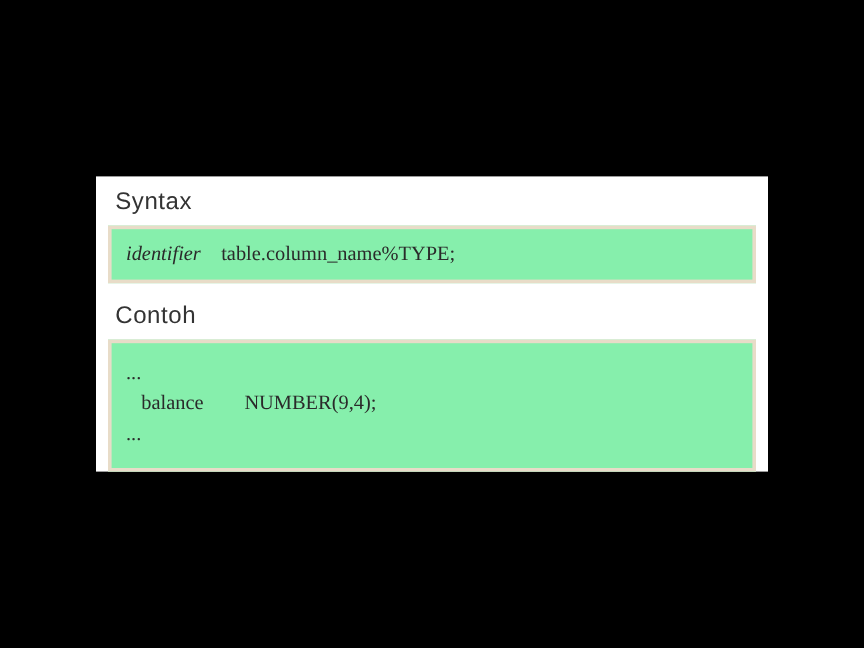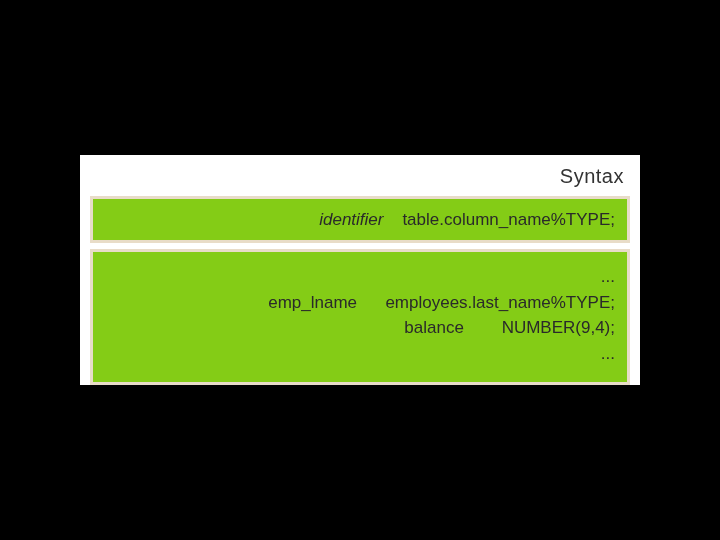--- a/index.html
+++ b/index.html
@@ -1,19 +1,18 @@
 <!DOCTYPE html>
 <html><head>
   <meta charset="utf-8">
   <style>
     * {
       margin: 0;
       padding: 0;
       box-sizing: border-box;
-      text-align: right;
     }
     body {
       width: 720px;
       height: 540px;
       background: #000000;
       display: flex;
       align-items: center;
       justify-content: center;
     }
     .panel {
@@ -23,25 +22,25 @@
     }
     .section-label {
       font-family: Arial, Helvetica, sans-serif;
       font-size: 20px;
       color: #333333;
       padding: 10px 16px 8px 16px;
       font-weight: 400;
       letter-spacing: 0.5px;
     }
     .code-box {
-      background: #84cc16;
+      background: #86efac;
       border: 3px solid #e8dcc8;
       margin: 0 10px 6px 10px;
       padding: 8px 12px;
-      font-family: Liberation Sans, sans-serif;
+      font-family: Liberation Serif, serif;
       font-size: 17px;
       color: #2a2a2a;
       line-height: 1.5;
     }
     .code-box.tall {
       padding: 12px 12px 16px 12px;
       margin-bottom: 0;
     }
     .code-line {
       white-space: pre;
@@ -51,19 +50,19 @@
     }
   </style>
 </head>
 <body>
 
 <div class="panel">
   <div class="section-label">Syntax</div>
   <div class="code-box">
     <div class="code-line"><span class="italic">identifier</span><span>    table.column_name%TYPE;</span></div>
   </div>
+  <div class="section-label">Contoh</div>
   <div class="code-box tall">
     <div class="code-line">...</div>
-    <div class="code-line">   emp_lname      employees.last_name%TYPE;</div>
     <div class="code-line">   balance        NUMBER(9,4);</div>
     <div class="code-line">...</div>
   </div>
 </div>
 
 </body></html>

